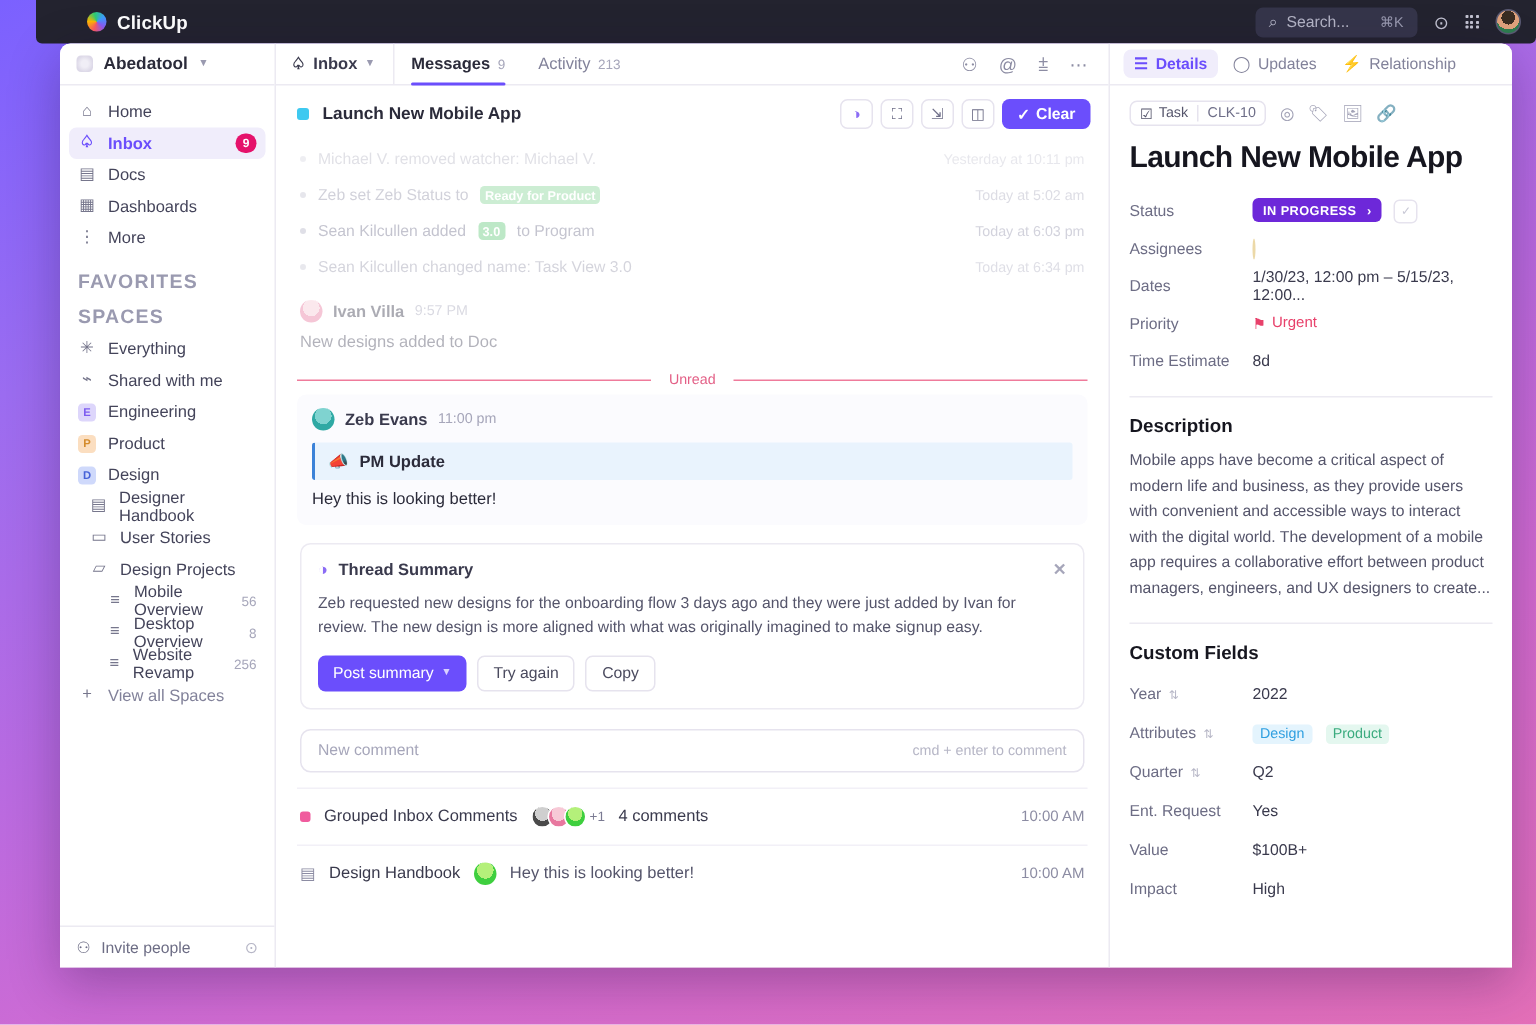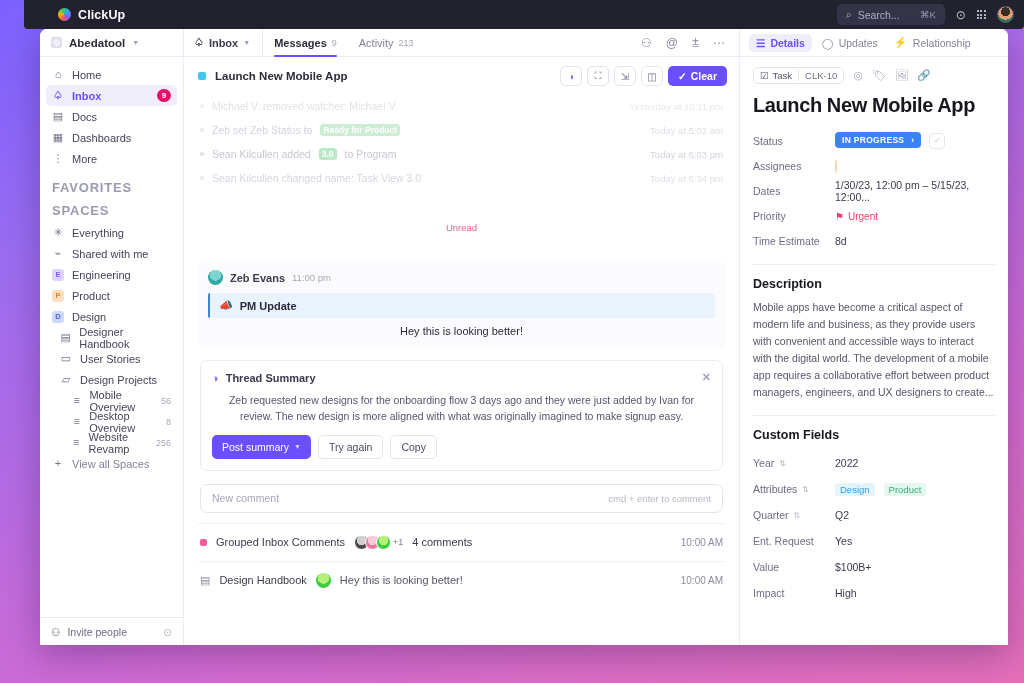--- a/index.html
+++ b/index.html
@@ -94,40 +94,40 @@
   .msg-head { display:flex; align-items:center; padding:9px 12px 8px 14px; }
   .msg-head .sqr { width:8px; height:8px; border-radius:2px; background:#3ec9f0; margin-right:9px; }
   .msg-title { font-size:11.5px; font-weight:bold; color:#2b2b3a; }
   .msg-actions { margin-left:auto; display:flex; align-items:center; gap:5px; }
   .ibtn { width:22px; height:20px; border:1px solid #e6e3ee; border-radius:5px; background:#fff;
     display:flex; align-items:center; justify-content:center; font-size:10px; color:#6e6e88;
     cursor:pointer; }
   .clear-btn { background:#6b4efc; color:#fff; border-radius:5px; height:20px; padding:0 10px;
     display:flex; align-items:center; gap:4px; font-size:10.5px; font-weight:bold; cursor:pointer; }
 
-  .scroll { flex:1; overflow:hidden; padding:0 14px;text-align:center; }
+  .scroll { flex:1; overflow:hidden; padding:0 14px; }
   .act-row { display:flex; align-items:center; gap:8px; padding:6px 2px; font-size:10.5px; }
   .act-dot { width:4px; height:4px; border-radius:50%; background:#c9c9d6; flex:0 0 auto; }
   .act-text { color:#9b9bae; }
   .act-time { margin-left:auto; color:#b3b3c4; font-size:9.5px; }
   .chip-green { background:#8fd9a0; color:#fff; border-radius:3px; padding:1px 3px;
     font-size:8.5px; font-weight:bold; }
   .f1{opacity:.30}.f2{opacity:.45}.f3{opacity:.58}.f4{opacity:.42}
 
   .msg { padding:10px 2px 4px 2px; }
   .msg-user { display:flex; align-items:center; gap:7px; }
   .av { width:15px; height:15px; border-radius:50%; flex:0 0 auto; }
   .av.ivan { background:radial-gradient(circle at 50% 35%,#f7c9d6 0 45%,#e8789f 45%); }
   .av.zeb { background:radial-gradient(circle at 50% 35%,#7fd3d0 0 45%,#2fa9a4 45%); }
   .uname { font-size:11px; font-weight:bold; color:#3a3a4d; }
   .utime { font-size:9.5px; color:#a6a6ba; }
   .mtext { font-size:11px; color:#4a4a5e; padding:7px 0 2px 0; }
   .faded-msg { opacity:.42; }
 
-  .unread { display:flex; align-items:center; gap:24px; margin:8px 0 4px 0;flex-direction:column; }
+  .unread { display:flex; align-items:center; gap:12px; margin:8px 0 4px 0; }
   .unread .ln { flex:1; height:1px; background:#ef7b9b; }
   .unread .lb { color:#e35f86; font-size:9.5px; }
 
   .zeb-card { background:#fbfbfe; border-radius:6px; padding:9px 10px; margin-top:4px; }
   .pm-bar { background:#e9f3fd; border-left:2.5px solid #3b82d8; border-radius:2px;
     padding:6px 9px; margin-top:8px; display:flex; align-items:center; gap:7px;
     font-size:11px; font-weight:bold; color:#2b2b3a; }
 
   .summary { border:1px solid #eceaf2; border-radius:7px; margin:12px 2px 0 2px;
     padding:10px 11px 11px 11px; background:#fff; }
@@ -172,21 +172,21 @@
   .task-pill { display:flex; align-items:center; border:1px solid #e6e3ee; border-radius:5px;
     font-size:9.5px; color:#55556b; overflow:hidden; height:17px; }
   .task-pill .a { display:flex; align-items:center; gap:4px; padding:0 6px; }
   .task-pill .b { padding:0 6px; border-left:1px solid #e6e3ee; color:#6e6e88; }
   .pill-row .mini { color:#a2a2b6; font-size:11px; }
   .task-title { font-size:20px; font-weight:bold; color:#16161f; letter-spacing:-.4px;
     padding:10px 0 11px 0; }
   .fr { display:flex; align-items:center; min-height:25px; font-size:10.5px; }
   .fr .k { width:82px; color:#6d6d85; flex:0 0 auto; }
   .fr .v { color:#3a3a4d; }
-  .status-badge { background:#3b82f6; color:#fff; border-radius:4px; height:16px; padding:0 7px;
+  .status-badge { background:#6d28d9; color:#fff; border-radius:4px; height:16px; padding:0 7px;
     display:inline-flex; align-items:center; gap:7px; font-size:8.5px; font-weight:bold;
     letter-spacing:.3px; }
   .check-sq { width:16px; height:16px; border:1px solid #e6e3ee; border-radius:4px;
     display:inline-flex; align-items:center; justify-content:center; color:#c9c9d6;
     font-size:8px; margin-left:5px; }
   .av.assignee { background:radial-gradient(circle at 50% 32%,#3b2d22 0 38%,#e6b98a 38% 64%,#2f2f2f 64%);
     width:15px; height:15px; border:1px solid #ecd9a8; }
   .urgent { color:#e8416b; font-size:10px; display:inline-flex; align-items:center; gap:4px; }
   .hr { height:1px; background:#eceaf2; margin:11px 0 0 0; }
   .sec-title { font-size:12.5px; font-weight:bold; color:#16161f; padding:12px 0 8px 0; }
@@ -388,20 +388,28 @@
             <span class="chip-green">3.0</span>
             <span class="act-text">to Program</span>
             <span class="act-time">Today at 6:03 pm</span>
           </div>
           <div class="act-row f4">
             <span class="act-dot"></span>
             <span class="act-text">Sean Kilcullen changed name: Task View 3.0</span>
             <span class="act-time">Today at 6:34 pm</span>
           </div>
 
+          <div class="msg faded-msg">
+            <div class="msg-user">
+              <span class="av ivan"></span>
+              <span class="uname">Ivan Villa</span>
+              <span class="utime">9:57 PM</span>
+            </div>
+            <div class="mtext">New designs added to Doc</div>
+          </div>
 
           <div class="unread">
             <span class="ln"></span>
             <span class="lb">Unread</span>
             <span class="ln"></span>
           </div>
 
           <div class="zeb-card">
             <div class="msg-user">
               <span class="av zeb"></span>

